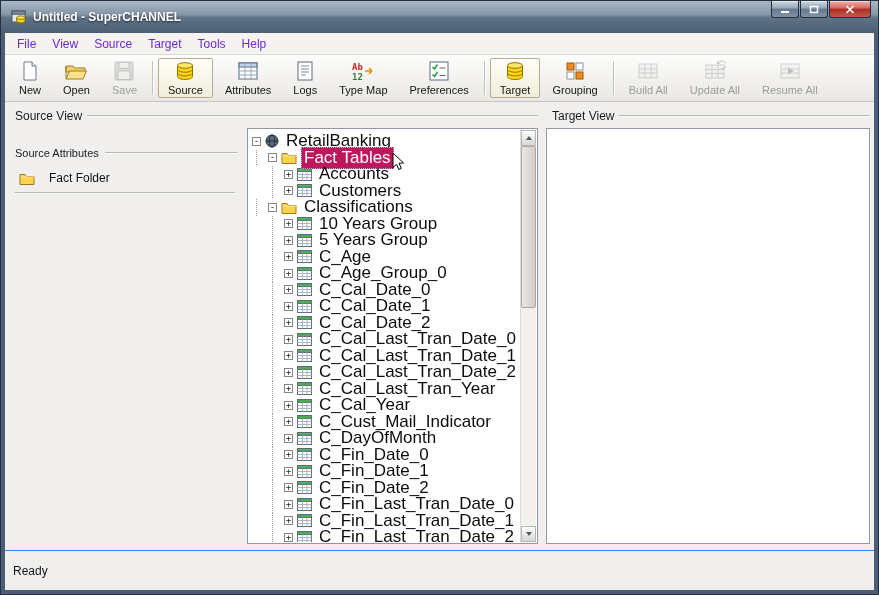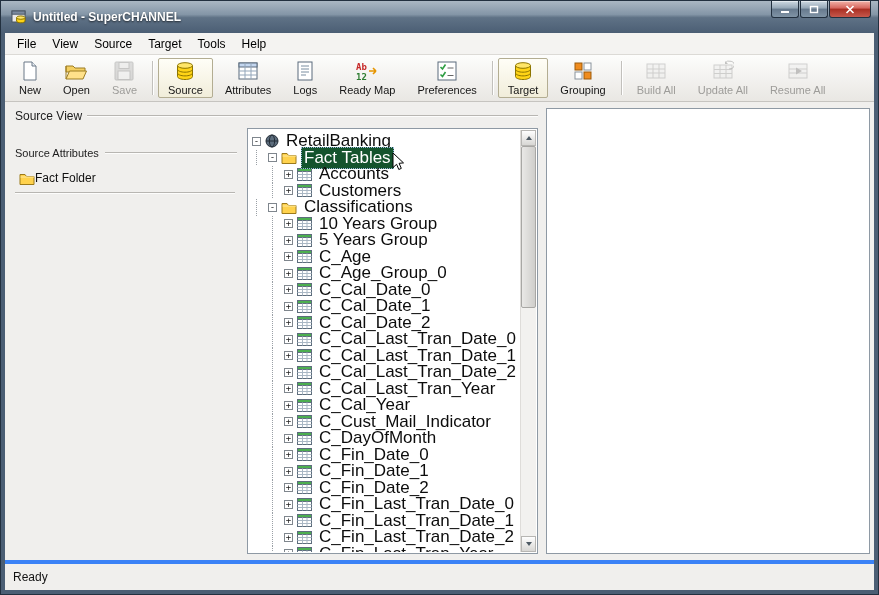--- a/index.html
+++ b/index.html
@@ -23,21 +23,21 @@
              background: linear-gradient(180deg,#cfdae3,#94a6b6 45%,#66798d 50%,#8094a6); }
   .win-btn.closeb { width: 42px;
              background: linear-gradient(180deg,#f2b3a9,#d5655c 45%,#a92e22 50%,#c6584c); }
 
   
   .client { flex: 1; display: flex; flex-direction: column; margin: 0 4px 4px;
             background: #f0efed; min-height: 0; }
 
   .menubar { height: 22px; flex: none; background: #f4f3f1; border-bottom: 1px solid #dcdad6;
              display: flex; align-items: center; padding: 0 4px; }
-  .menu-item { padding: 9px 8px; font-size: 12px; color: #000000; cursor: default; }
+  .menu-item { padding: 9px 8px; font-size: 12px; color: #6d28d9; cursor: default; }
 
   .toolbar { height: 47px; flex: none; overflow: hidden;
              background: linear-gradient(180deg,#fdfdfc,#e9e7e3);
              border-bottom: 1px solid #c6c4c0; display: flex; align-items: stretch; padding: 2px 3px; }
   .tb-btn { display: flex; flex-direction: column; align-items: center; justify-content: center;
             padding: 2px 9px; margin: 1px; border: 1px solid transparent; border-radius: 2px; cursor: default; }
   .tb-btn.active { background: linear-gradient(#fffef7,#f1edda); border-color: #b3ad92; }
   .tb-btn.disabled .icn { filter: grayscale(1); opacity: .42; }
   .tb-label { font-size: 11px; margin-top: 2px; color: #161616; white-space: nowrap; }
   .tb-btn.disabled .tb-label { color: #9d9c99; }
@@ -51,56 +51,56 @@
   .section.source { width: 529px; flex: none; }
   .section.target { flex: 1; }
   .section-header { display: flex; align-items: center; height: 16px; margin-bottom: 4px; flex: none; }
   .section-title { font-size: 12px; color: #1c1c1c; padding: 0 5px 0 6px; white-space: nowrap; }
   .section-rule { flex: 1; height: 2px; border-top: 1px solid #b8b6b2; border-bottom: 1px solid #fdfdfc; }
 
   .source-body { flex: 1; display: flex; gap: 6px; min-height: 0; }
   .attr-panel { width: 232px; flex: none; padding: 2px 4px 0 6px; }
   .group-header { display: flex; align-items: center; height: 14px; margin: 16px 0 10px; }
   .group-title { font-size: 11px; color: #1c1c1c; padding-right: 6px; white-space: nowrap; }
-  .fact-item { display: flex; align-items: center; gap: 0; font-size: 12px; color: #111;
+  .fact-item { display: flex; align-items: center; gap: 14px; font-size: 12px; color: #111;
                padding: 1px 2px 7px 4px; cursor: default; }
   .item-sep { height: 2px; border-top: 1px solid #b8b6b2; border-bottom: 1px solid #fdfdfc; margin-right: 2px; }
 
   
   .tree-panel { flex: 1; background: #fff; border: 1px solid #8e99a4; position: relative;
                 overflow: hidden; min-width: 0; }
   .tree { position: absolute; top: 1px; left: 1px; right: 17px; bottom: 1px;
           overflow: hidden; padding: 3px 0 0 3px; }
   .tree-row { display: flex; align-items: center; height: 16.5px; white-space: nowrap; cursor: default; }
   .tree-indent { width: 16px; height: 16.5px; flex: none; }
   .tree-indent.guide { background-image: repeating-linear-gradient(180deg,#9aa0a6 0 1px,transparent 1px 2px);
           background-size: 1px 17px; background-repeat: no-repeat; background-position: 4px 0; }
   .expander { width: 9px; height: 9px; flex: none; border: 1px solid #7f868d; background: #fff;
               font-size: 9px; line-height: 7px; text-align: center; color: #222;
               margin-right: 4px; font-family: "DejaVu Sans Mono", monospace; }
   .tree-icn { margin-right: 4px; flex: none; display: inline-flex; }
   .tree-label { font-size: 17px; color: #0c0c0c; padding: 1px 3px; position: relative; }
-  .tree-label.selected { background: #14532d; color: #fff; outline: 1px dotted #9db6dd; outline-offset: -1px; }
+  .tree-label.selected { background: #be185d; color: #fff; outline: 1px dotted #9db6dd; outline-offset: -1px; }
   .mouse-cursor { position: absolute; right: -10px; top: 5px; z-index: 10; }
 
   .scrollbar { position: absolute; top: 1px; right: 1px; bottom: 1px; width: 16px;
                background: #f2f1ef; border-left: 1px solid #dedcd9; display: flex; flex-direction: column; }
   .sb-btn { height: 16px; flex: none; background: linear-gradient(180deg,#fefefe,#d8d7d4);
             border: 1px solid #b7b6b3; display: flex; align-items: center; justify-content: center; }
   .sb-track { flex: 1; position: relative; }
   .sb-thumb { position: absolute; left: 0; right: 0; top: 0; height: 162px;
               background: linear-gradient(90deg,#e9e8e6,#cfcecb); border: 1px solid #a8a7a4; border-radius: 2px; }
   .arr-up { width: 0; height: 0; border-left: 3.5px solid transparent; border-right: 3.5px solid transparent;
             border-bottom: 4px solid #4e5a64; }
   .arr-down { width: 0; height: 0; border-left: 3.5px solid transparent; border-right: 3.5px solid transparent;
             border-top: 4px solid #4e5a64; }
 
   .target-body { flex: 1; background: #fff; border: 1px solid #8e99a4; }
 
-  .statusbar { height: 30px; flex: none; background: #f0efed; border-top: 4px solid #3b82f6;
+  .statusbar { height: 40px; flex: none; background: #f0efed; border-top: 1px solid #3b82f6;
                display: flex; align-items: center; padding: 0 8px; font-size: 12px; color: #131313; }
 </style>
 </head>
 <body>
 
 <div class="window">
 
   <div class="titlebar">
     <span class="app-icon icn">
       <svg width="16" height="16" viewBox="0 0 16 16">
@@ -208,21 +208,21 @@
           <span class="tb-label">Logs</span>
         </div>
         <div class="tb-btn">
           <span class="icn tb-icn">
             <svg width="24" height="22" viewBox="0 0 24 22">
               <text x="1" y="10" font-size="9" font-family="DejaVu Sans Mono, monospace" font-weight="bold" fill="#c62828">Ab</text>
               <text x="1" y="20" font-size="9" font-family="DejaVu Sans Mono, monospace" font-weight="bold" fill="#2e7d32">12</text>
               <path d="M14 11h7M21 11l-3-3M21 11l-3 3" stroke="#e69500" stroke-width="1.6" fill="none"></path>
             </svg>
           </span>
-          <span class="tb-label">Ready Map</span>
+          <span class="tb-label">Type Map</span>
         </div>
         <div class="tb-btn">
           <span class="icn tb-icn">
             <svg width="22" height="22" viewBox="0 0 22 22">
               <rect x="2" y="2" width="18" height="18" fill="#fff" stroke="#5a6b7c"></rect>
               <path d="M4.5 7l2 2 3-4.5" stroke="#2f9e44" stroke-width="1.6" fill="none"></path>
               <path d="M11.5 8h6" stroke="#666"></path>
               <path d="M4.5 14.5l2 2 3-4.5" stroke="#2f9e44" stroke-width="1.6" fill="none"></path>
               <path d="M11.5 15.5h6" stroke="#666"></path>
             </svg>
@@ -670,20 +670,24 @@
               <div class="sb-btn">
                   <span class="arr-down"></span>
                 </div>
             </div>
           </div>
 
         </div>
       </div>
 
       <div class="section target">
+        <div class="section-header">
+          <span class="section-title">Target View</span>
+          <span class="section-rule"></span>
+        </div>
         <div class="target-body"></div>
       </div>
 
     </div>
 
     <div class="statusbar">
       <span>Ready</span>
     </div>
 
   </div>

